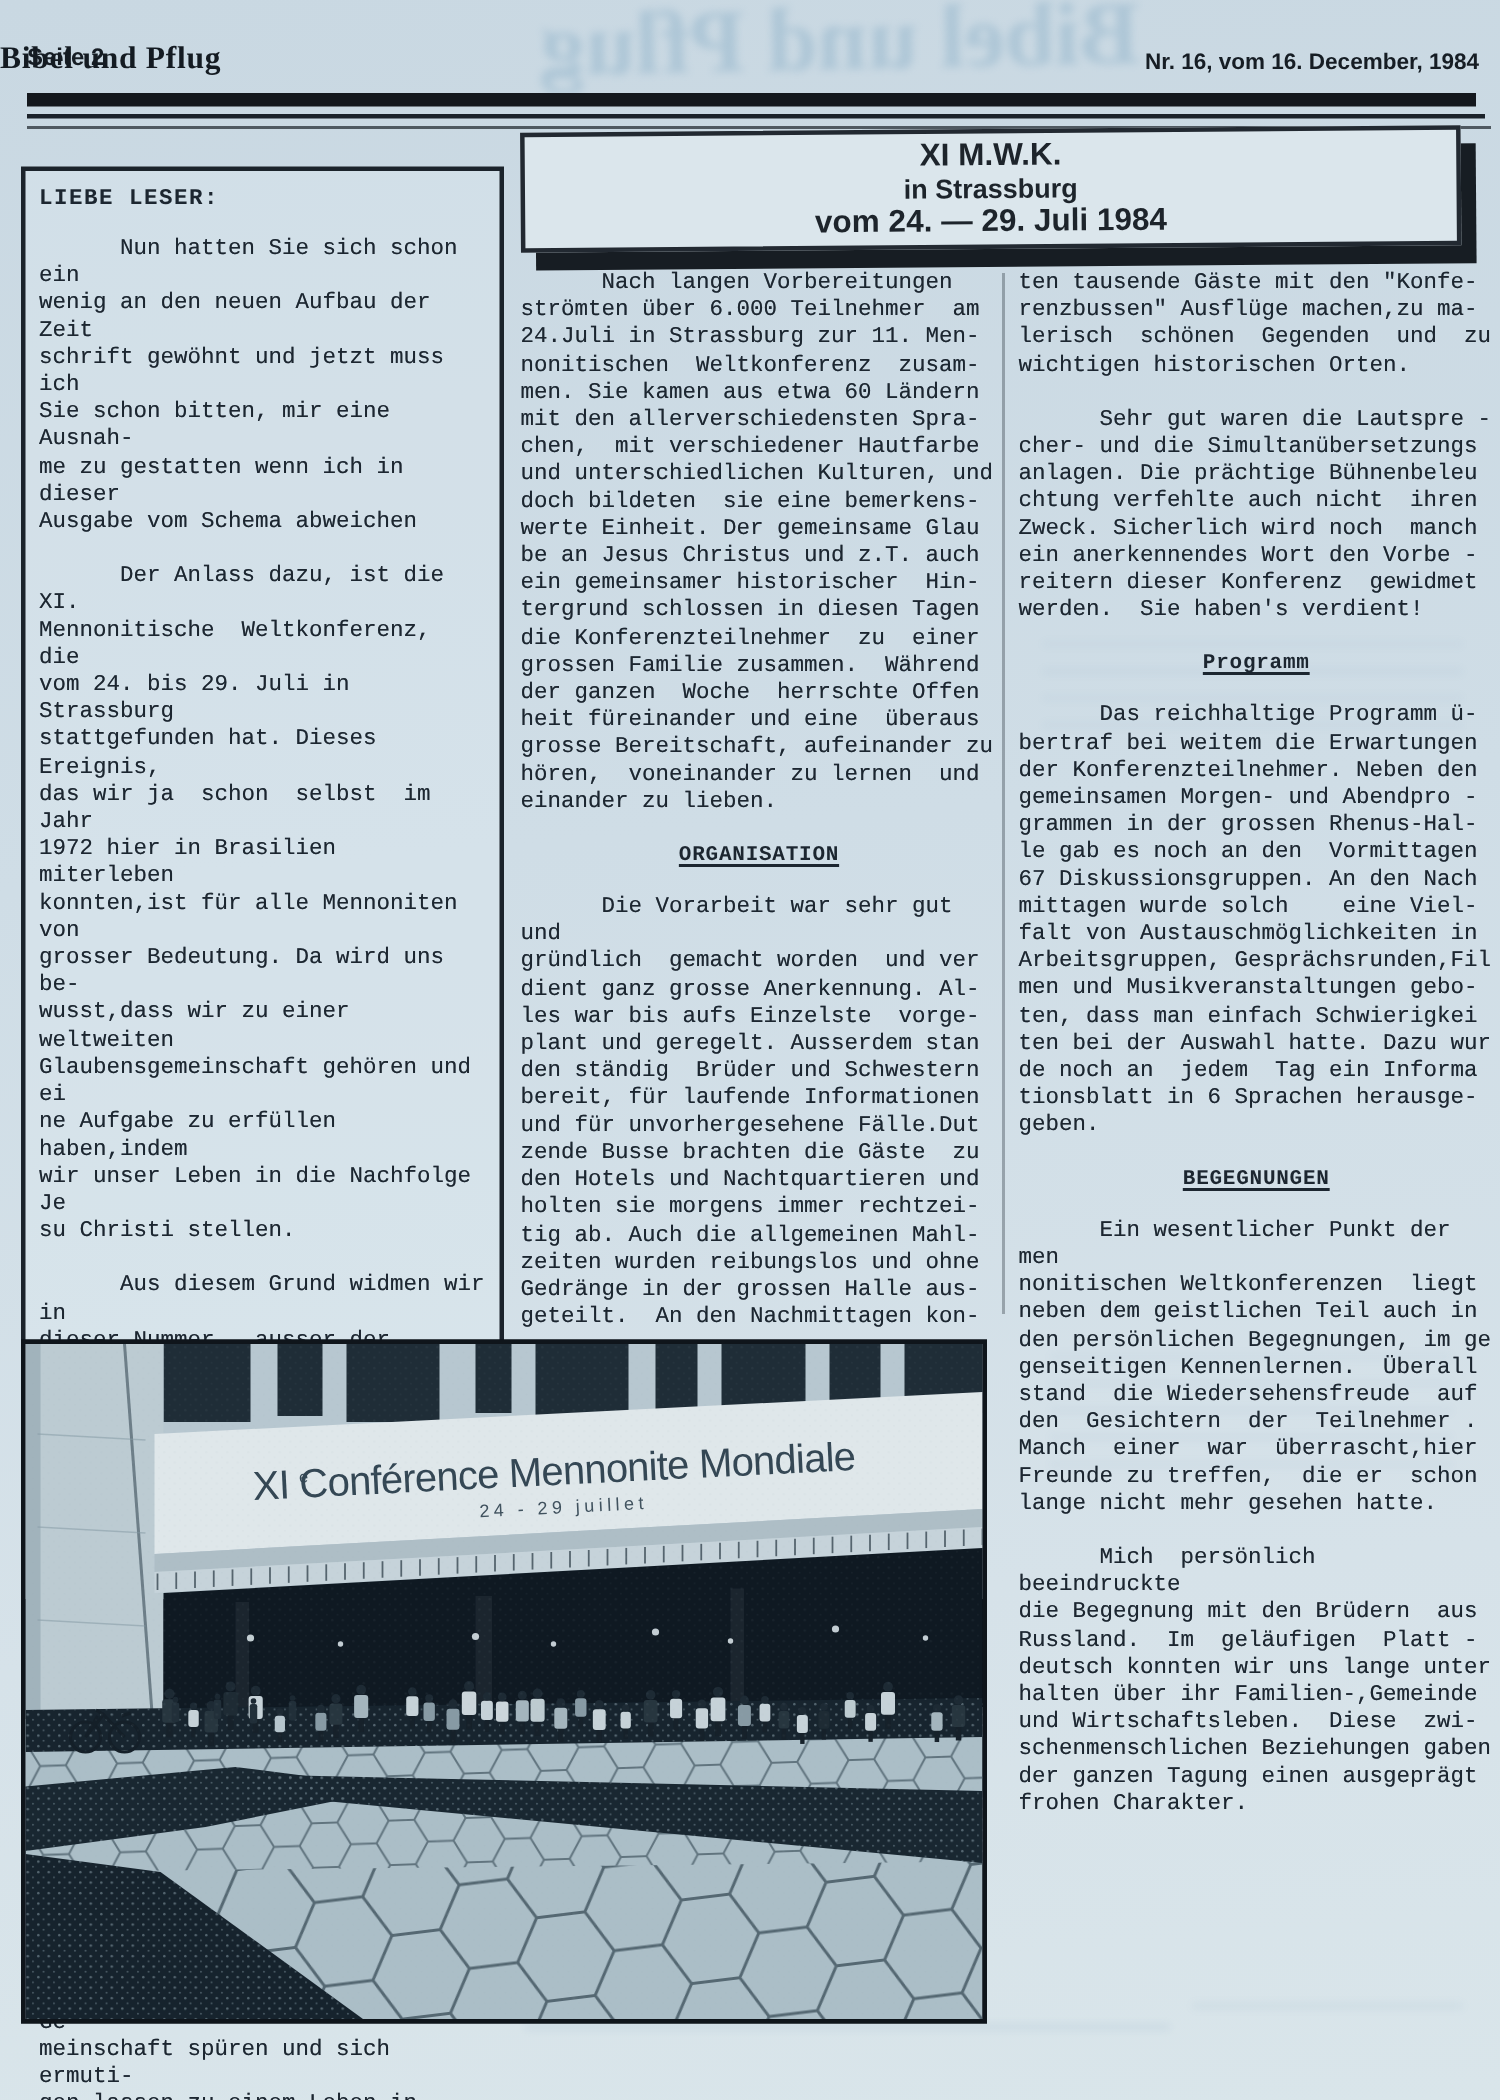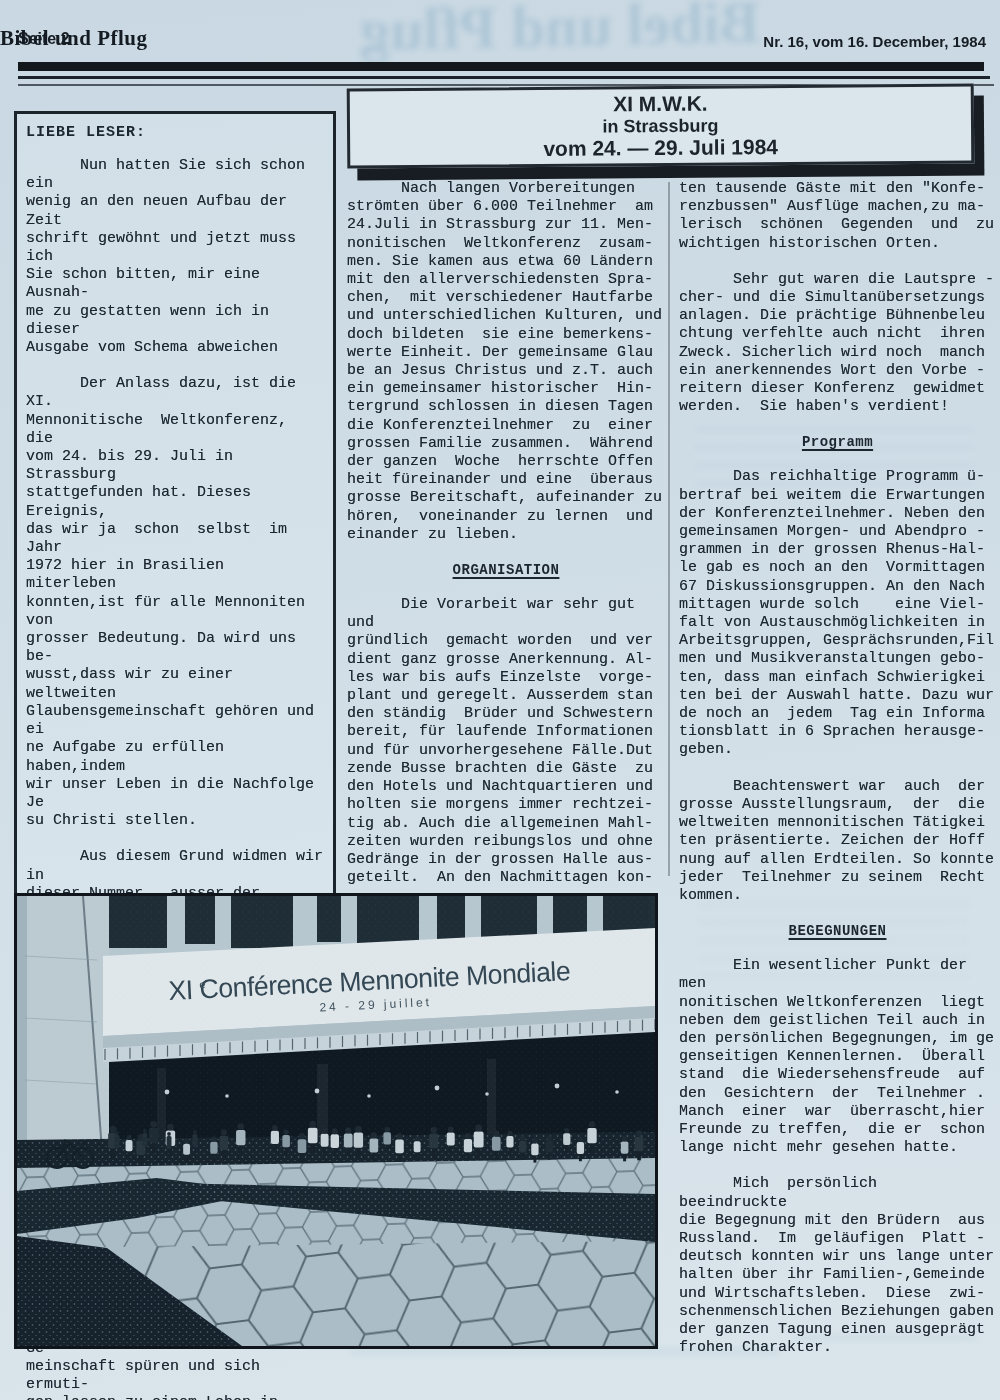--- a/index.html
+++ b/index.html
@@ -184,27 +184,20 @@
 67 Diskussionsgruppen. An den Nach
 mittagen wurde solch    eine Viel-
 falt von Austauschmöglichkeiten in
 Arbeitsgruppen, Gesprächsrunden,Fil
 men und Musikveranstaltungen gebo-
 ten, dass man einfach Schwierigkei
 ten bei der Auswahl hatte. Dazu wur
 de noch an  jedem  Tag ein Informa
 tionsblatt in 6 Sprachen herausge-
 geben.</p>
-      <p class="body-par">      Beachtenswert war  auch  der
-grosse Ausstellungsraum,  der  die
-weltweiten mennonitischen Tätigkei
-ten präsentierte. Zeichen der Hoff
-nung auf allen Erdteilen. So konnte
-jeder  Teilnehmer zu seinem  Recht
-kommen.</p>
       <h3 class="col-heading">BEGEGNUNGEN</h3>
       <p class="body-par">      Ein wesentlicher Punkt der men
 nonitischen Weltkonferenzen  liegt
 neben dem geistlichen Teil auch in
 den persönlichen Begegnungen, im ge
 genseitigen Kennenlernen.  Überall
 stand  die Wiedersehensfreude  auf
 den  Gesichtern  der  Teilnehmer .
 Manch  einer  war  überrascht,hier
 Freunde zu treffen,  die er  schon

